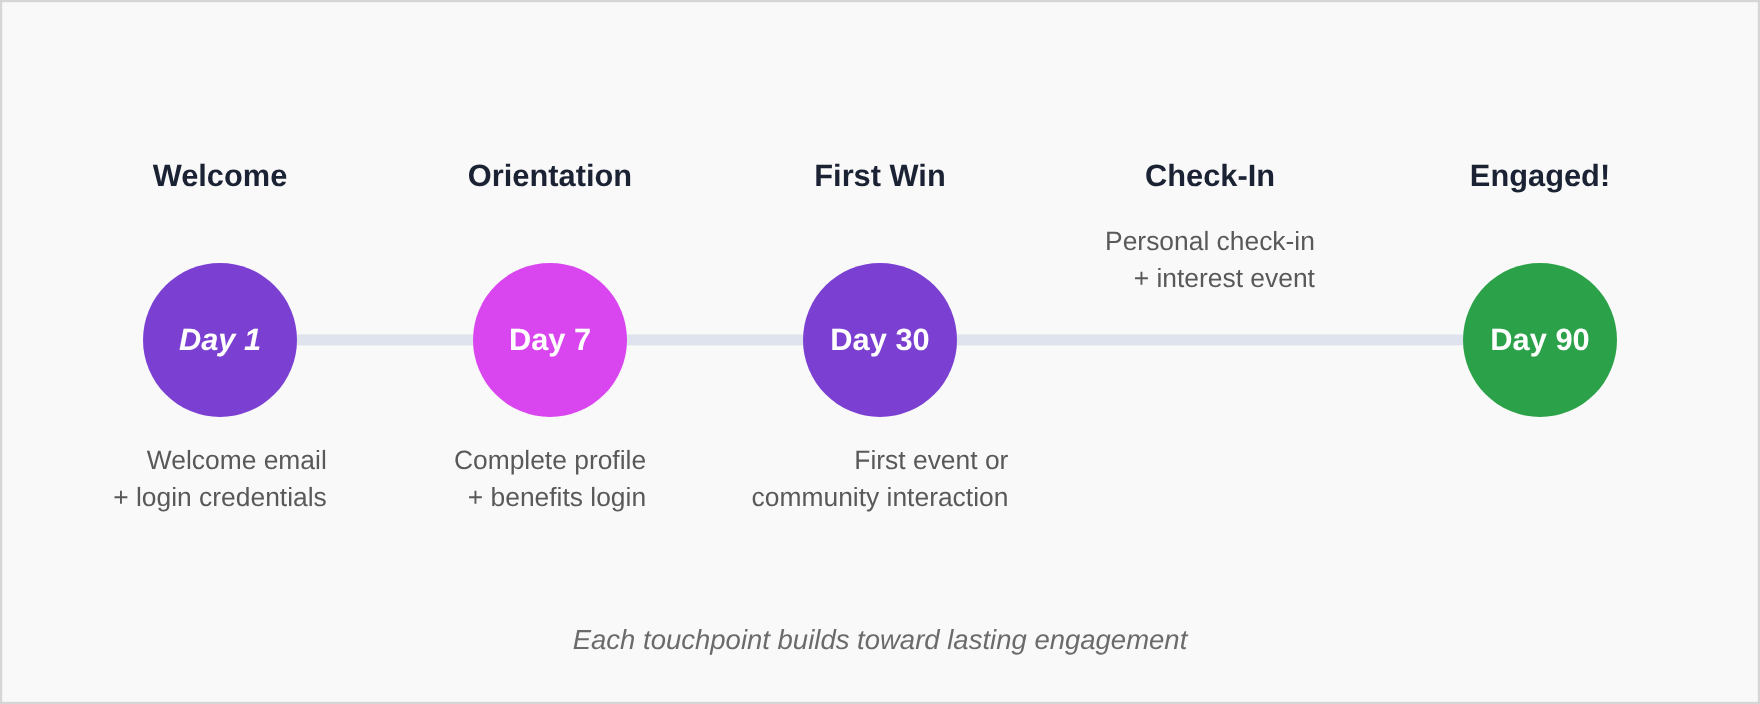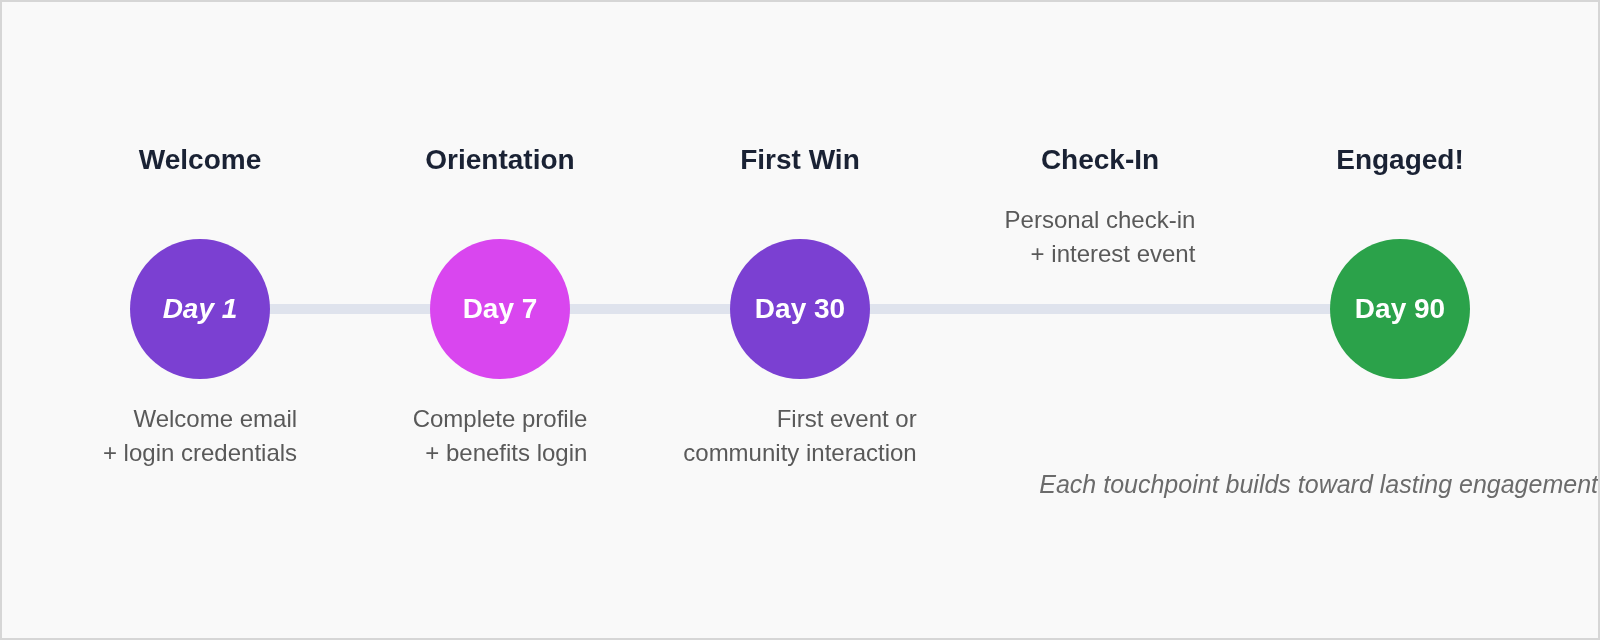--- a/index.html
+++ b/index.html
@@ -63,21 +63,22 @@
   }
   .description {
     margin-top: 23px;
     font-size: 24px;
     line-height: 34px;
     color: #595959;
     text-align: right;
     white-space: pre-line;
   }
   .footer-caption {
-    text-align: right;
+    margin-top: 98px;
+    text-align: center;
     font-size: 25px;
     font-style: italic;
     color: #6b6b6b;
   }
 </style>
 </head>
 <body>
 
 <div class="frame" style="background: rgb(249, 249, 249); border-color: rgb(214, 214, 214);">
 

